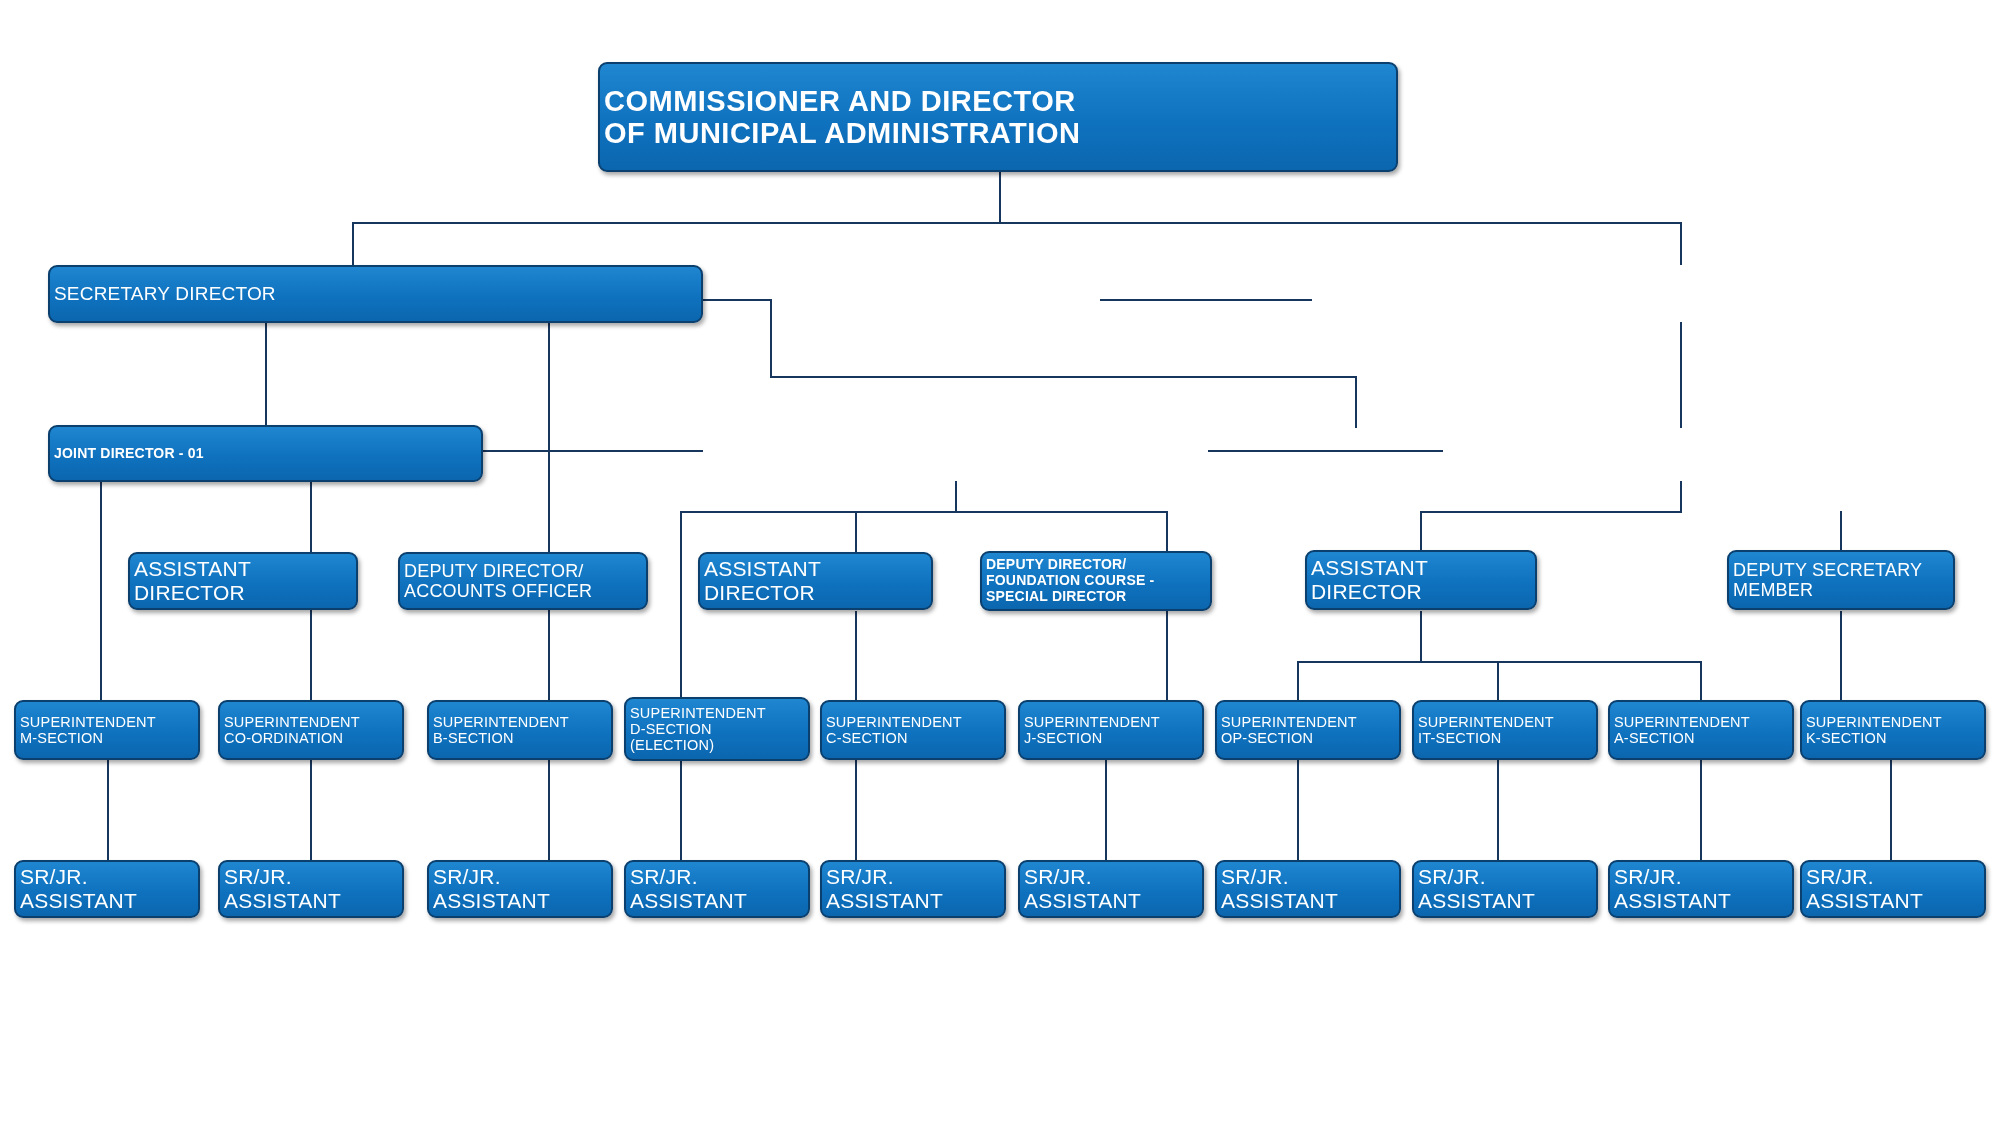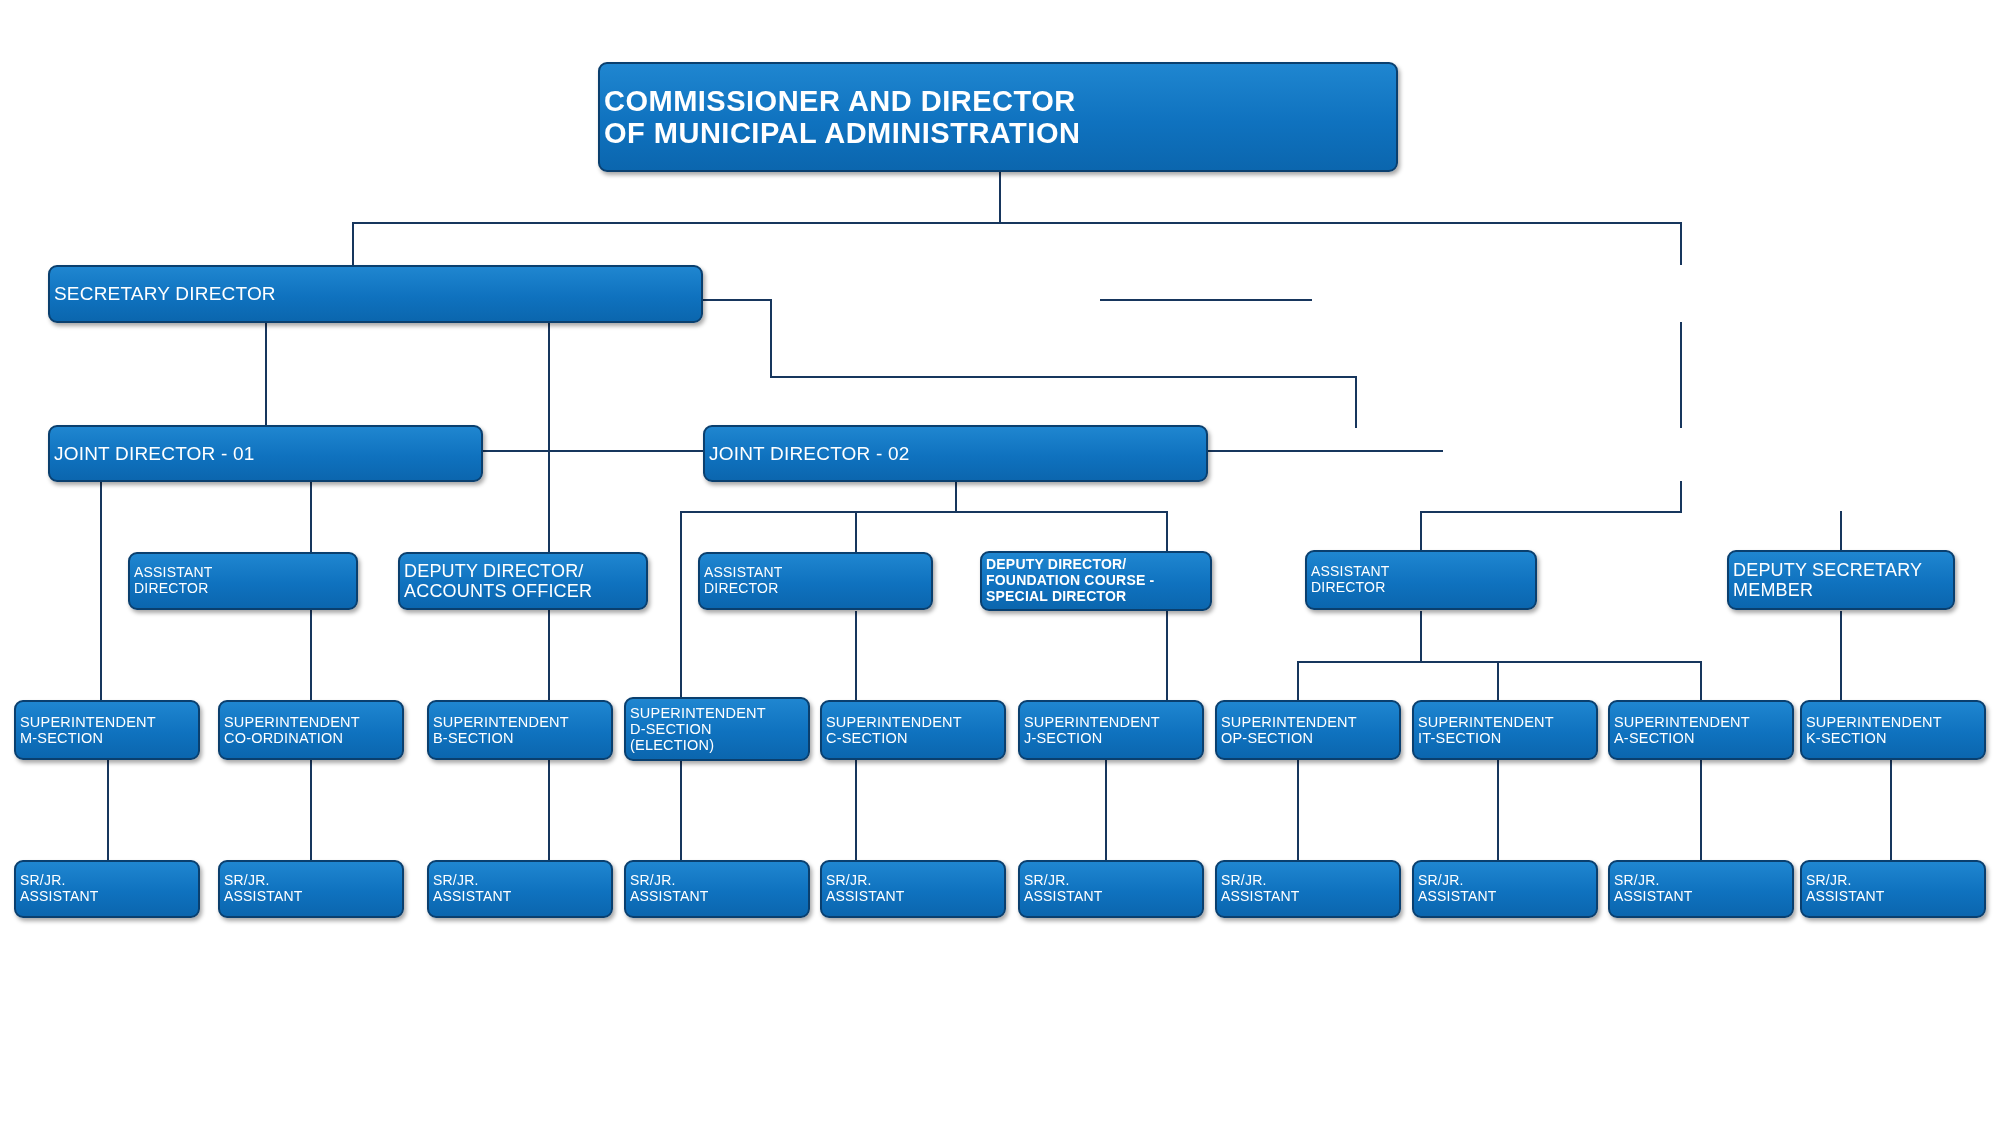--- a/index.html
+++ b/index.html
@@ -41,37 +41,37 @@
   .n-root {
     font-size: 29px;
     font-weight: bold;
     letter-spacing: 0.5px;
   }
   .n-l2 {
     font-size: 19px;
     font-weight: normal;
   }
   .n-l3 {
-    font-size: 19px;
-    font-weight: normal;
+    font-size: 14px;
+    font-weight: bold;
   }
   .n-l4 {
     font-size: 18px;
     font-weight: normal;
   }
   .n-l4b {
     font-size: 14px;
     font-weight: bold;
   }
   .n-sup {
     font-size: 14.5px;
     font-weight: normal;
   }
   .n-asst {
-    font-size: 14px;
+    font-size: 21px;
     font-weight: normal;
   }
   .ln {
     position: absolute;
     background: #17365d;
     z-index: 1;
   }
   .ln.h { height: 2px; }
   .ln.v { width: 2px; }
 </style>
@@ -150,23 +150,20 @@
 
   <div class="node n-l2" style="left:48px; top:265px; width:655px; height:58px;">
     <span>SECRETARY DIRECTOR</span>
   </div>
 
 
   <div class="node n-l3" style="left:48px; top:425px; width:435px; height:57px;">
     <span>JOINT DIRECTOR - 01</span>
   </div>
 
-  <div class="node n-l3" style="left:703px; top:425px; width:505px; height:57px;">
-    <span>JOINT DIRECTOR - 02</span>
-  </div>
 
 
   <div class="node n-asst" style="left:128px; top:552px; width:230px; height:58px;">
     <span>
       <span>ASSISTANT</span>
       <span>DIRECTOR</span>
     </span>
   </div>
 
   <div class="node n-l4" style="left:398px; top:552px; width:250px; height:58px;">

